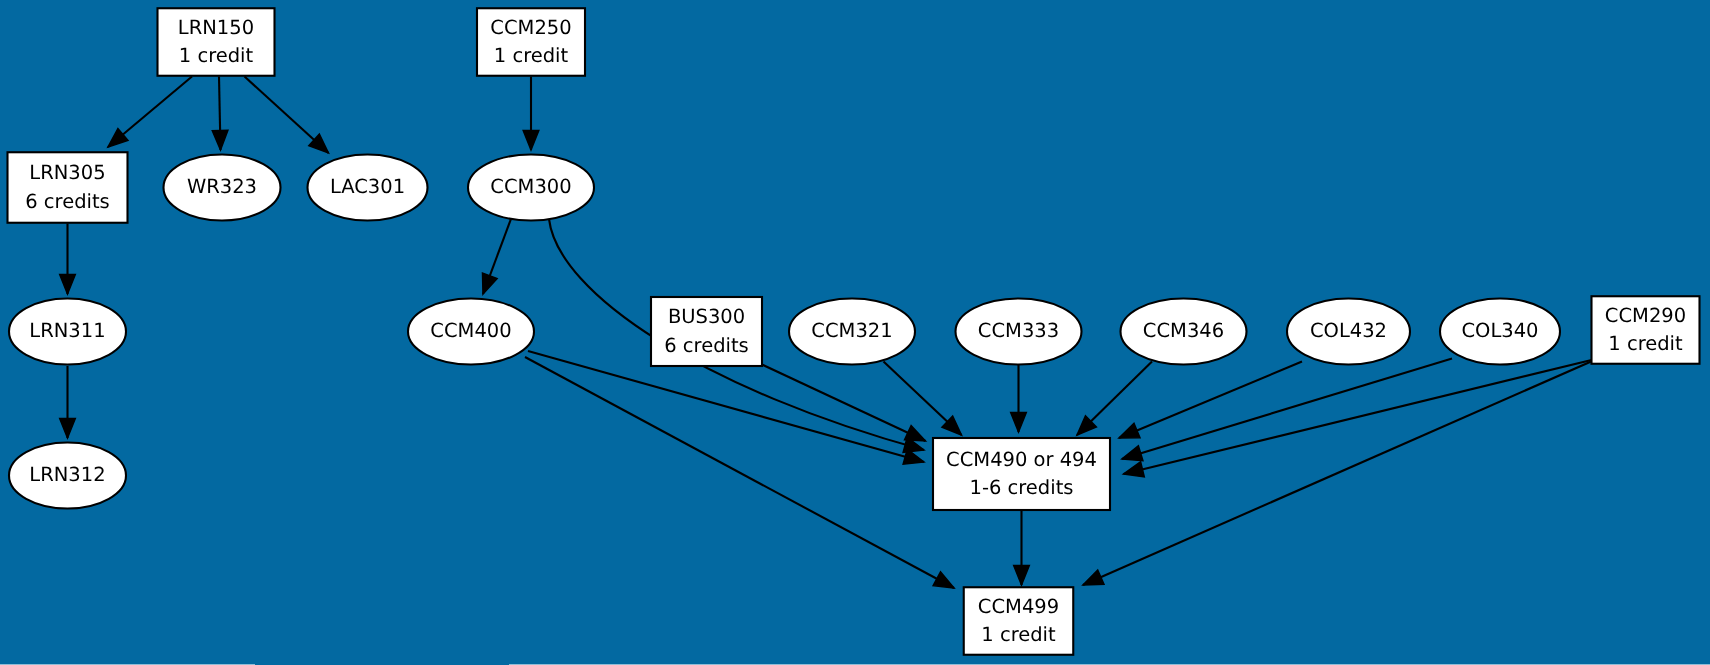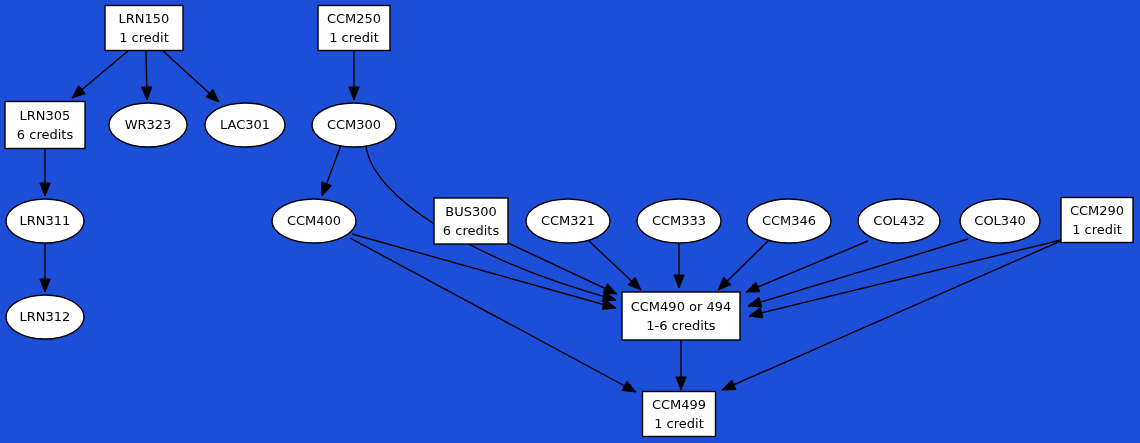--- a/index.html
+++ b/index.html
@@ -4,21 +4,21 @@
 <style>
   html, body {
     margin: 0;
     padding: 0;
     background: #ffffff;
   }
   #canvas-wrap {
     position: relative;
     width: 1140px;
     height: 443px;
-    background: #1d4ed8;
+    background: #0369a1;
     overflow: hidden;
     font-family: "DejaVu Sans", sans-serif;
   }
   svg#graph {
     display: block;
     width: 1140px;
     height: 443px;
   }
   .node-shape {
     fill: #ffffff;

